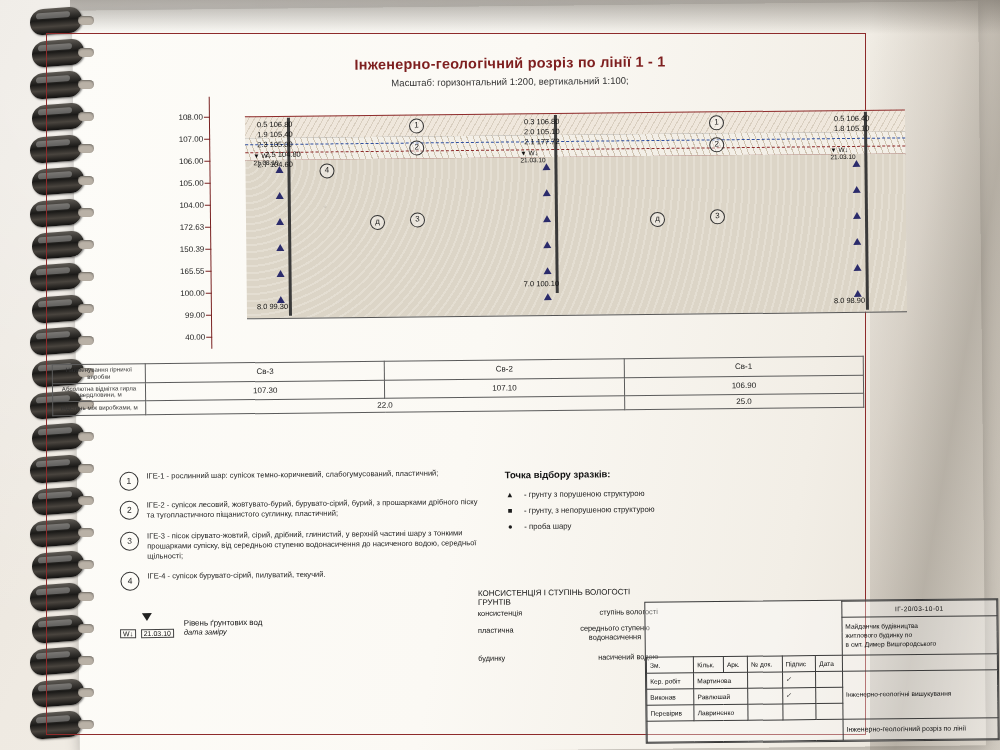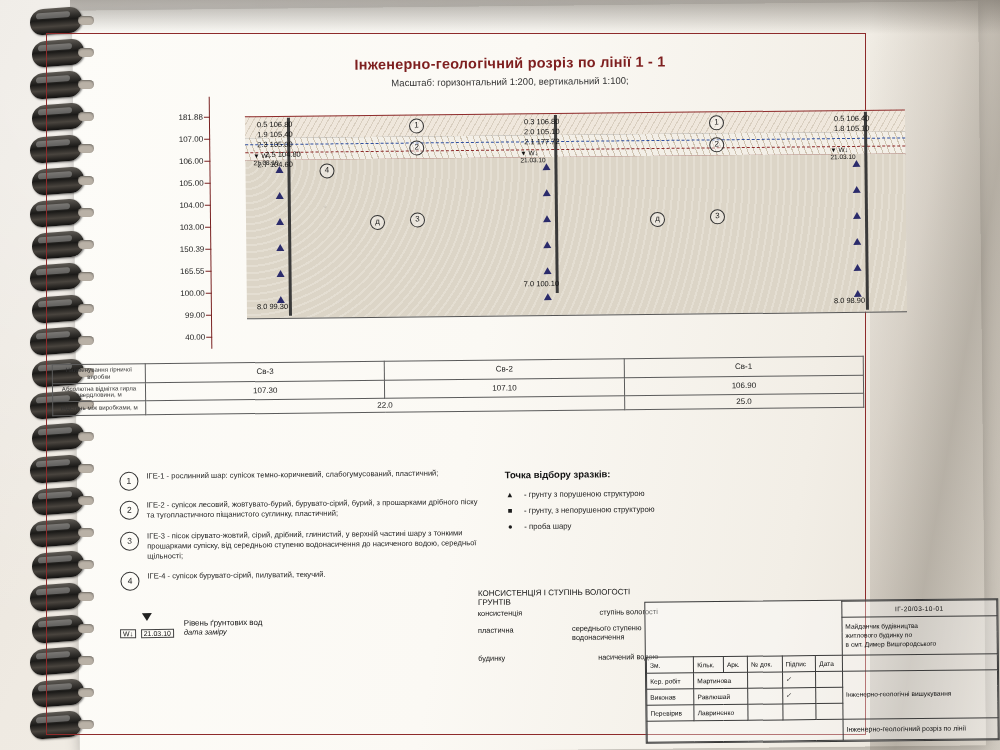--- a/index.html
+++ b/index.html
@@ -198,31 +198,31 @@
     </div>
 
   <div id="frame"></div>
 
   <div id="title">Інженерно-геологічний розріз по лінії 1 - 1</div>
   <div id="subtitle">Масштаб: горизонтальний 1:200, вертикальний 1:100;</div>
 
   <div id="plot">
     <div class="axis-v"></div>
     <div id="yticks">
-        <div class="ylab" style="top: 16px; right: 706px;">181.88</div>
+        <div class="ylab" style="top: 16px; right: 706px;">108.00</div>
         <div class="ytick" style="top: 20px;"></div>
         <div class="ylab" style="top: 38px; right: 706px;">107.00</div>
         <div class="ytick" style="top: 42px;"></div>
         <div class="ylab" style="top: 60px; right: 706px;">106.00</div>
         <div class="ytick" style="top: 64px;"></div>
         <div class="ylab" style="top: 82px; right: 706px;">105.00</div>
         <div class="ytick" style="top: 86px;"></div>
         <div class="ylab" style="top: 104px; right: 706px;">104.00</div>
         <div class="ytick" style="top: 108px;"></div>
-        <div class="ylab" style="top: 126px; right: 706px;">103.00</div>
+        <div class="ylab" style="top: 126px; right: 706px;">172.63</div>
         <div class="ytick" style="top: 130px;"></div>
         <div class="ylab" style="top: 148px; right: 706px;">150.39</div>
         <div class="ytick" style="top: 152px;"></div>
         <div class="ylab" style="top: 170px; right: 706px;">165.55</div>
         <div class="ytick" style="top: 174px;"></div>
         <div class="ylab" style="top: 192px; right: 706px;">100.00</div>
         <div class="ytick" style="top: 196px;"></div>
         <div class="ylab" style="top: 214px; right: 706px;">99.00</div>
         <div class="ytick" style="top: 218px;"></div>
         <div class="ylab" style="top: 236px; right: 706px;">40.00</div>
@@ -361,21 +361,21 @@
   </div>
 
   <div id="cons">КОНСИСТЕНЦІЯ І СТУПІНЬ ВОЛОГОСТІ ГРУНТІВ</div>
   <div id="constab">
     <div class="crow" style="margin-bottom:8px;">
       <span>консистенція</span>
       <span>ступінь вологості</span>
     </div>
     <div class="crow" style="margin-bottom:10px;">
       <span>пластична</span>
-      <span style="text-align:left;width:86px;line-height:1.2;">середнього ступеню водонасичення</span>
+      <span style="text-align:center;width:86px;line-height:1.2;">середнього ступеню водонасичення</span>
     </div>
     <div class="crow">
       <span>будинку</span>
       <span style="text-align:right;width:86px;">насичений водою</span>
     </div>
   </div>
 
   <div id="stamp">
     <table>
       <tbody>

